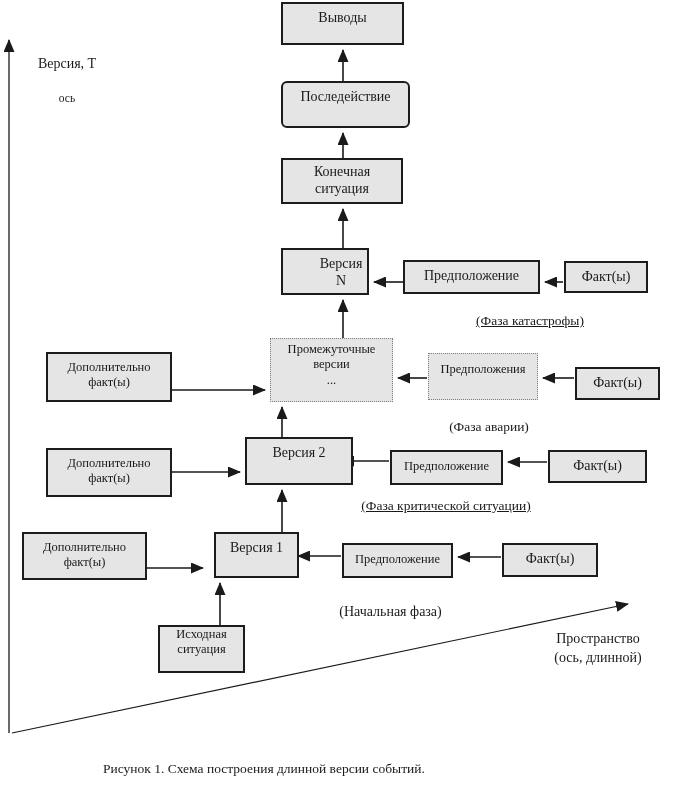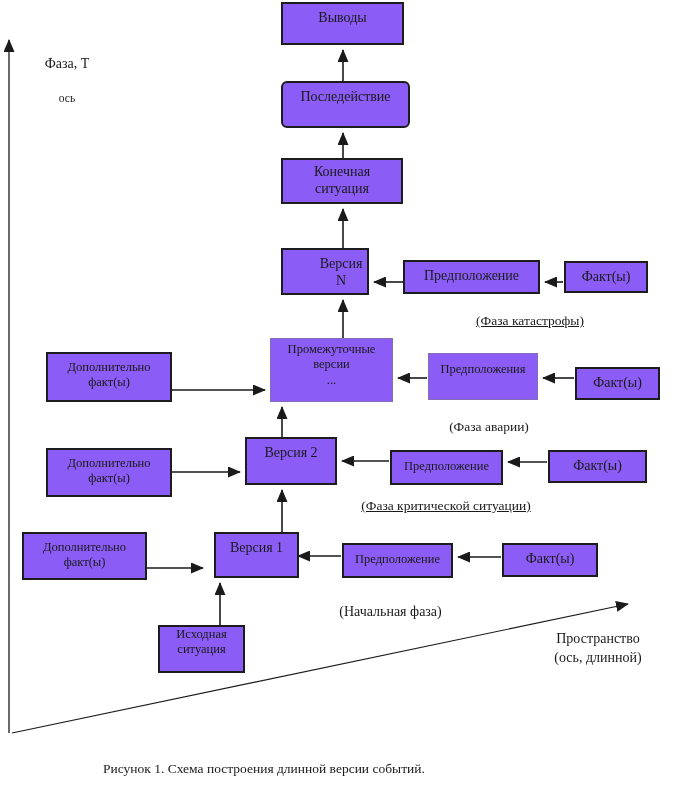--- a/index.html
+++ b/index.html
@@ -3,21 +3,21 @@
 <meta charset="utf-8">
 <style>
   html,body{margin:0;padding:0;background:#ffffff;}
   #canvas{
     position:relative;width:674px;height:800px;background:#ffffff;
     font-family:"Liberation Serif","DejaVu Serif",serif;color:#1a1a1a;
     overflow:hidden;
   }
   #wires{position:absolute;left:0;top:0;width:674px;height:800px;}
   .node{
-    position:absolute;box-sizing:border-box;background:#8b5cf6;
+    position:absolute;box-sizing:border-box;background:#e5e5e5;
     border:2px solid #1c1c1c;text-align:center;white-space:pre-line;
     font-size:14px;line-height:1.22;padding-top:5px;z-index:2;
   }
   .node.dotted{border:1px dotted #7d7d7d;}
   .node.f12{font-size:12.5px;}
   .phase{
     position:absolute;z-index:2;font-size:13.5px;text-align:center;
     white-space:nowrap;
   }
   .phase.u{text-decoration:underline;}
@@ -61,35 +61,35 @@
     <line x1="547" y1="462" x2="508" y2="462" stroke="#1a1a1a" stroke-width="1.6" marker-end="url(#ah)"></line>
     <line x1="341" y1="556" x2="298" y2="556" stroke="#1a1a1a" stroke-width="1.6" marker-end="url(#ah)"></line>
     <line x1="501" y1="557" x2="458" y2="557" stroke="#1a1a1a" stroke-width="1.6" marker-end="url(#ah)"></line>
 
     <line x1="172" y1="390" x2="265" y2="390" stroke="#1a1a1a" stroke-width="1.6" marker-end="url(#ah)"></line>
     <line x1="172" y1="472" x2="240" y2="472" stroke="#1a1a1a" stroke-width="1.6" marker-end="url(#ah)"></line>
     <line x1="147" y1="568" x2="203" y2="568" stroke="#1a1a1a" stroke-width="1.6" marker-end="url(#ah)"></line>
   </svg>
 
   <div class="axis-label" id="time-axis-label">
-    <span class="l1">Фаза, Т</span>
+    <span class="l1">Версия, Т</span>
     <span class="l2">ось</span>
   </div>
   <div class="axis-label" id="space-axis-label">Пространство
 (ось, длинной)</div>
 
   <div class="node" style="left:281px;top:2px;width:123px;height:43px;">Выводы</div>
   <div class="node" style="left:281px;top:81px;width:129px;height:47px;border-radius:6px;">Последействие</div>
   <div class="node" style="left:281px;top:158px;width:122px;height:46px;padding-top:3px;">Конечная
 ситуация</div>
   <div class="node" style="left:281px;top:248px;width:88px;height:47px;padding-left:32px;">Версия N</div>
   <div class="node dotted f12" style="left:270px;top:338px;width:123px;height:64px;padding-top:3px;">Промежуточные
 версии
 ...</div>
-  <div class="node" style="left:245px;top:437px;width:92px;height:48px;">Версия 2</div>
+  <div class="node" style="left:245px;top:437px;width:108px;height:48px;">Версия 2</div>
   <div class="node" style="left:214px;top:532px;width:85px;height:46px;">Версия 1</div>
   <div class="node f12" style="left:158px;top:625px;width:87px;height:48px;padding-top:0;">Исходная
 ситуация</div>
 
   <div class="node" style="left:403px;top:260px;width:137px;height:34px;">Предположение</div>
   <div class="node dotted f12" style="left:428px;top:353px;width:110px;height:47px;padding-top:8px;">Предположения</div>
   <div class="node f12" style="left:390px;top:450px;width:113px;height:35px;padding-top:7px;">Предположение</div>
   <div class="node f12" style="left:342px;top:543px;width:111px;height:35px;padding-top:7px;">Предположение</div>
 
   <div class="node" style="left:564px;top:261px;width:84px;height:32px;">Факт(ы)</div>

